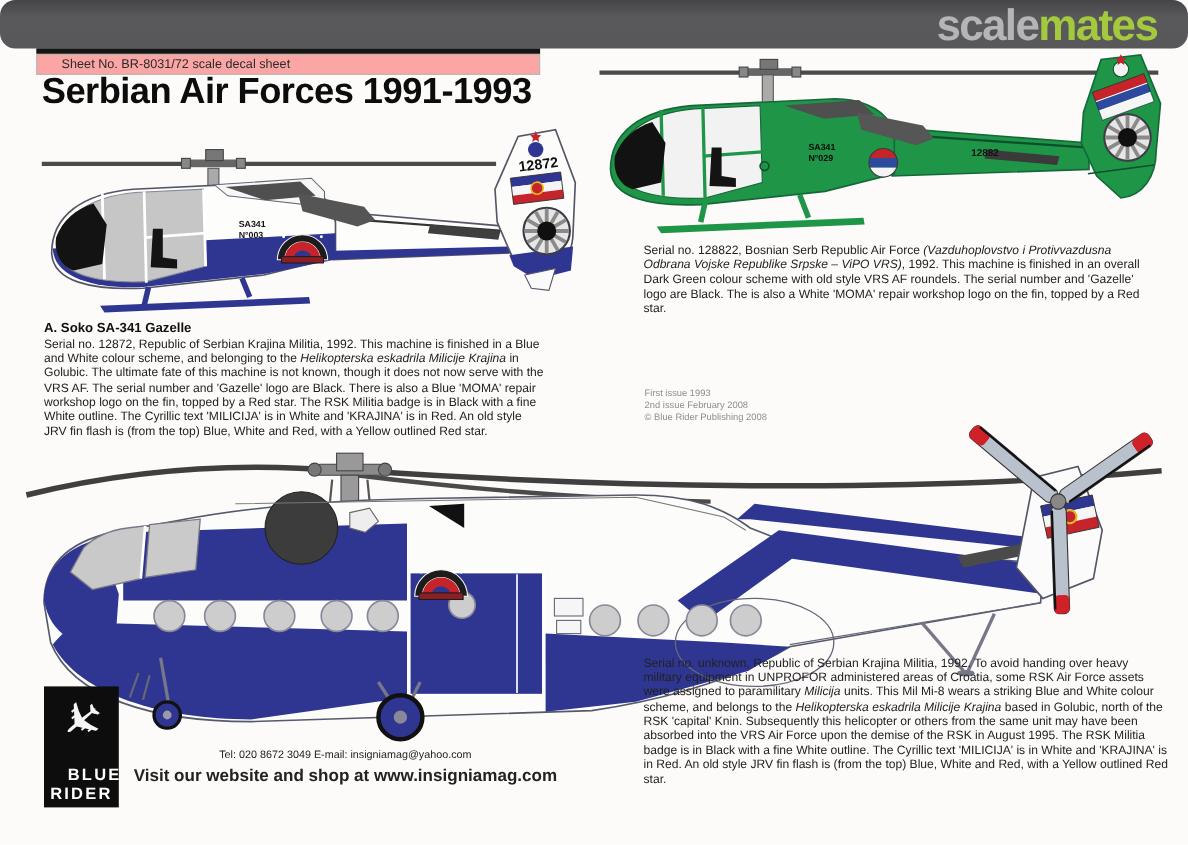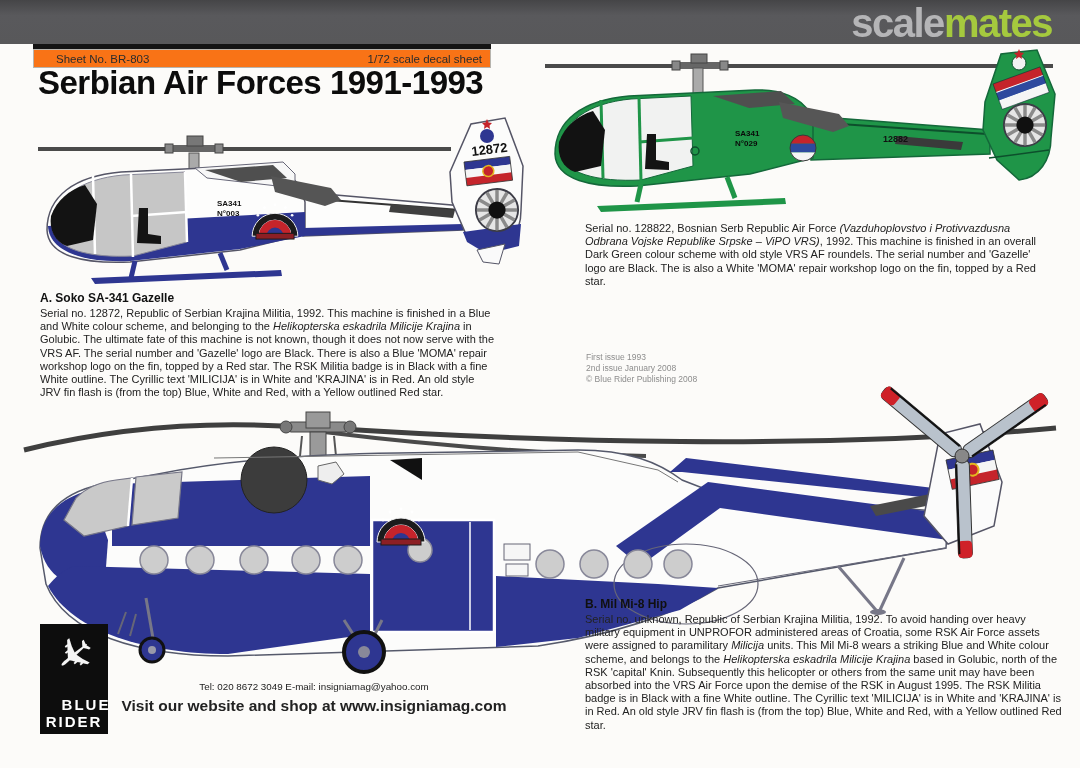--- a/index.html
+++ b/index.html
@@ -1,29 +1,29 @@
 <!DOCTYPE html>
 <html><head>
 <meta charset="utf-8">
 <style>
   html,body{margin:0;padding:0;background:#ffffff;}
   .page{position:relative;width:1080px;height:768px;background:#fcfbf9;overflow:hidden;
         font-family:"Liberation Sans",sans-serif;}
   
   .banner{position:absolute;left:0;top:0;width:1080px;height:44px;
-          background:linear-gradient(#454547,#59595c 35%,#58585a);}
+          background:linear-gradient(#454547,#59595c 35%,#58585a);border-radius:14px;}
   .brand{position:absolute;right:28px;top:1px;font-size:40px;font-weight:bold;
          letter-spacing:-1.5px;line-height:44px;}
   .brand .g1{color:#b5b5b7;}
   .brand .g2{color:#a5c93e;}
   
   .rule-top{position:absolute;left:33px;top:44px;width:458px;height:5px;background:#141414;}
   .sheet-box{position:absolute;left:33px;top:49px;width:458px;height:19px;box-sizing:border-box;
-             border:1px solid #b7b4ae;background:#f97316;font-size:11.5px;color:#2c2c2c;
-             display:flex;justify-content:space-between;align-items:center;
+             border:1px solid #b7b4ae;background:#fca5a5;font-size:11.5px;color:#2c2c2c;
+             display:flex;justify-content:flex-start;align-items:center;
              padding:0 8px 0 22px;}
   .title{position:absolute;left:38px;top:64px;font-size:33px;font-weight:bold;color:#0c0c0c;
          letter-spacing:-0.5px;}
   
   .para{position:absolute;color:#222;}
   .para-heading{font-weight:bold;font-size:12px;color:#101010;margin-bottom:2px;}
   .para-body{font-size:11px;line-height:13.2px;}
   .para-body i{font-style:italic;}
   .para-a{left:40px;top:291px;width:457px;}
   .para-d{left:585px;top:222px;width:467px;}
@@ -225,21 +225,21 @@
       </g>
     </svg>
   </div>
 
   <div class="para para-d">
     <div class="para-body"><span>Serial no. 128822, Bosnian Serb Republic Air Force </span><i>(Vazduhoplovstvo i Protivvazdusna Odbrana Vojske Republike Srpske – ViPO VRS)</i><span>, 1992. This machine is finished in an overall Dark Green colour scheme with old style VRS AF roundels. The serial number and 'Gazelle' logo are Black. The is also a White 'MOMA' repair workshop logo on the fin, topped by a Red star.</span></div>
   </div>
 
   <div class="edition">
     <div>First issue 1993</div>
-    <div>2nd issue January 2008</div>
+    <div>2nd issue February 2008</div>
     <div>© Blue Rider Publishing 2008</div>
   </div>
 
   <div class="art art-b">
     <svg width="1048" height="300" viewBox="0 0 1048 300">
       <g>
         <path d="M6,52 C120,24 220,24 292,30" stroke="#3f3f3f" stroke-width="5" fill="none"></path>
         <path d="M308,30 C520,44 800,52 1038,30" stroke="#3f3f3f" stroke-width="5" fill="none"></path>
         <path d="M306,34 C420,48 520,56 628,58" stroke="#4a4a4a" stroke-width="4" fill="none"></path>
         <rect x="270" y="24" width="60" height="10" rx="3" fill="#8a8a8a" stroke="#444"></rect>
@@ -332,21 +332,20 @@
         <line x1="326" y1="222" x2="344" y2="250" stroke="#778" stroke-width="3"></line>
         <line x1="364" y1="222" x2="350" y2="250" stroke="#778" stroke-width="3"></line>
         <circle cx="346" cy="254" r="20" fill="#2e3691" stroke="#111" stroke-width="4"></circle>
         <circle cx="346" cy="254" r="6" fill="#889"></circle>
         <path d="M108,214 L100,236 M118,216 L112,238" stroke="#667" stroke-width="2" fill="none"></path>
       </g>
     </svg>
   </div>
 
   <div class="para para-b">
-    <div class="para-heading">B. Mil Mi-8 Hip</div>
     <div class="para-body"><span>Serial no. unknown, Republic of Serbian Krajina Militia, 1992. To avoid handing over heavy military equipment in UNPROFOR administered areas of Croatia, some RSK Air Force assets were assigned to paramilitary </span><i>Milicija</i><span> units. This Mil Mi-8 wears a striking Blue and White colour scheme, and belongs to the </span><i>Helikopterska eskadrila Milicije Krajina</i><span> based in Golubic, north of the RSK 'capital' Knin. Subsequently this helicopter or others from the same unit may have been absorbed into the VRS Air Force upon the demise of the RSK in August 1995. The RSK Militia badge is in Black with a fine White outline. The Cyrillic text 'MILICIJA' is in White and 'KRAJINA' is in Red. An old style JRV fin flash is (from the top) Blue, White and Red, with a Yellow outlined Red star.</span></div>
   </div>
 
   <div class="logo">
     <span class="plane">✈</span>
     <span class="word w1">BLUE</span>
     <span class="word w2">RIDER</span>
   </div>
   <div class="footer-text">
     <div class="addr">Tel: 020 8672 3049  E-mail: insigniamag@yahoo.com</div>

